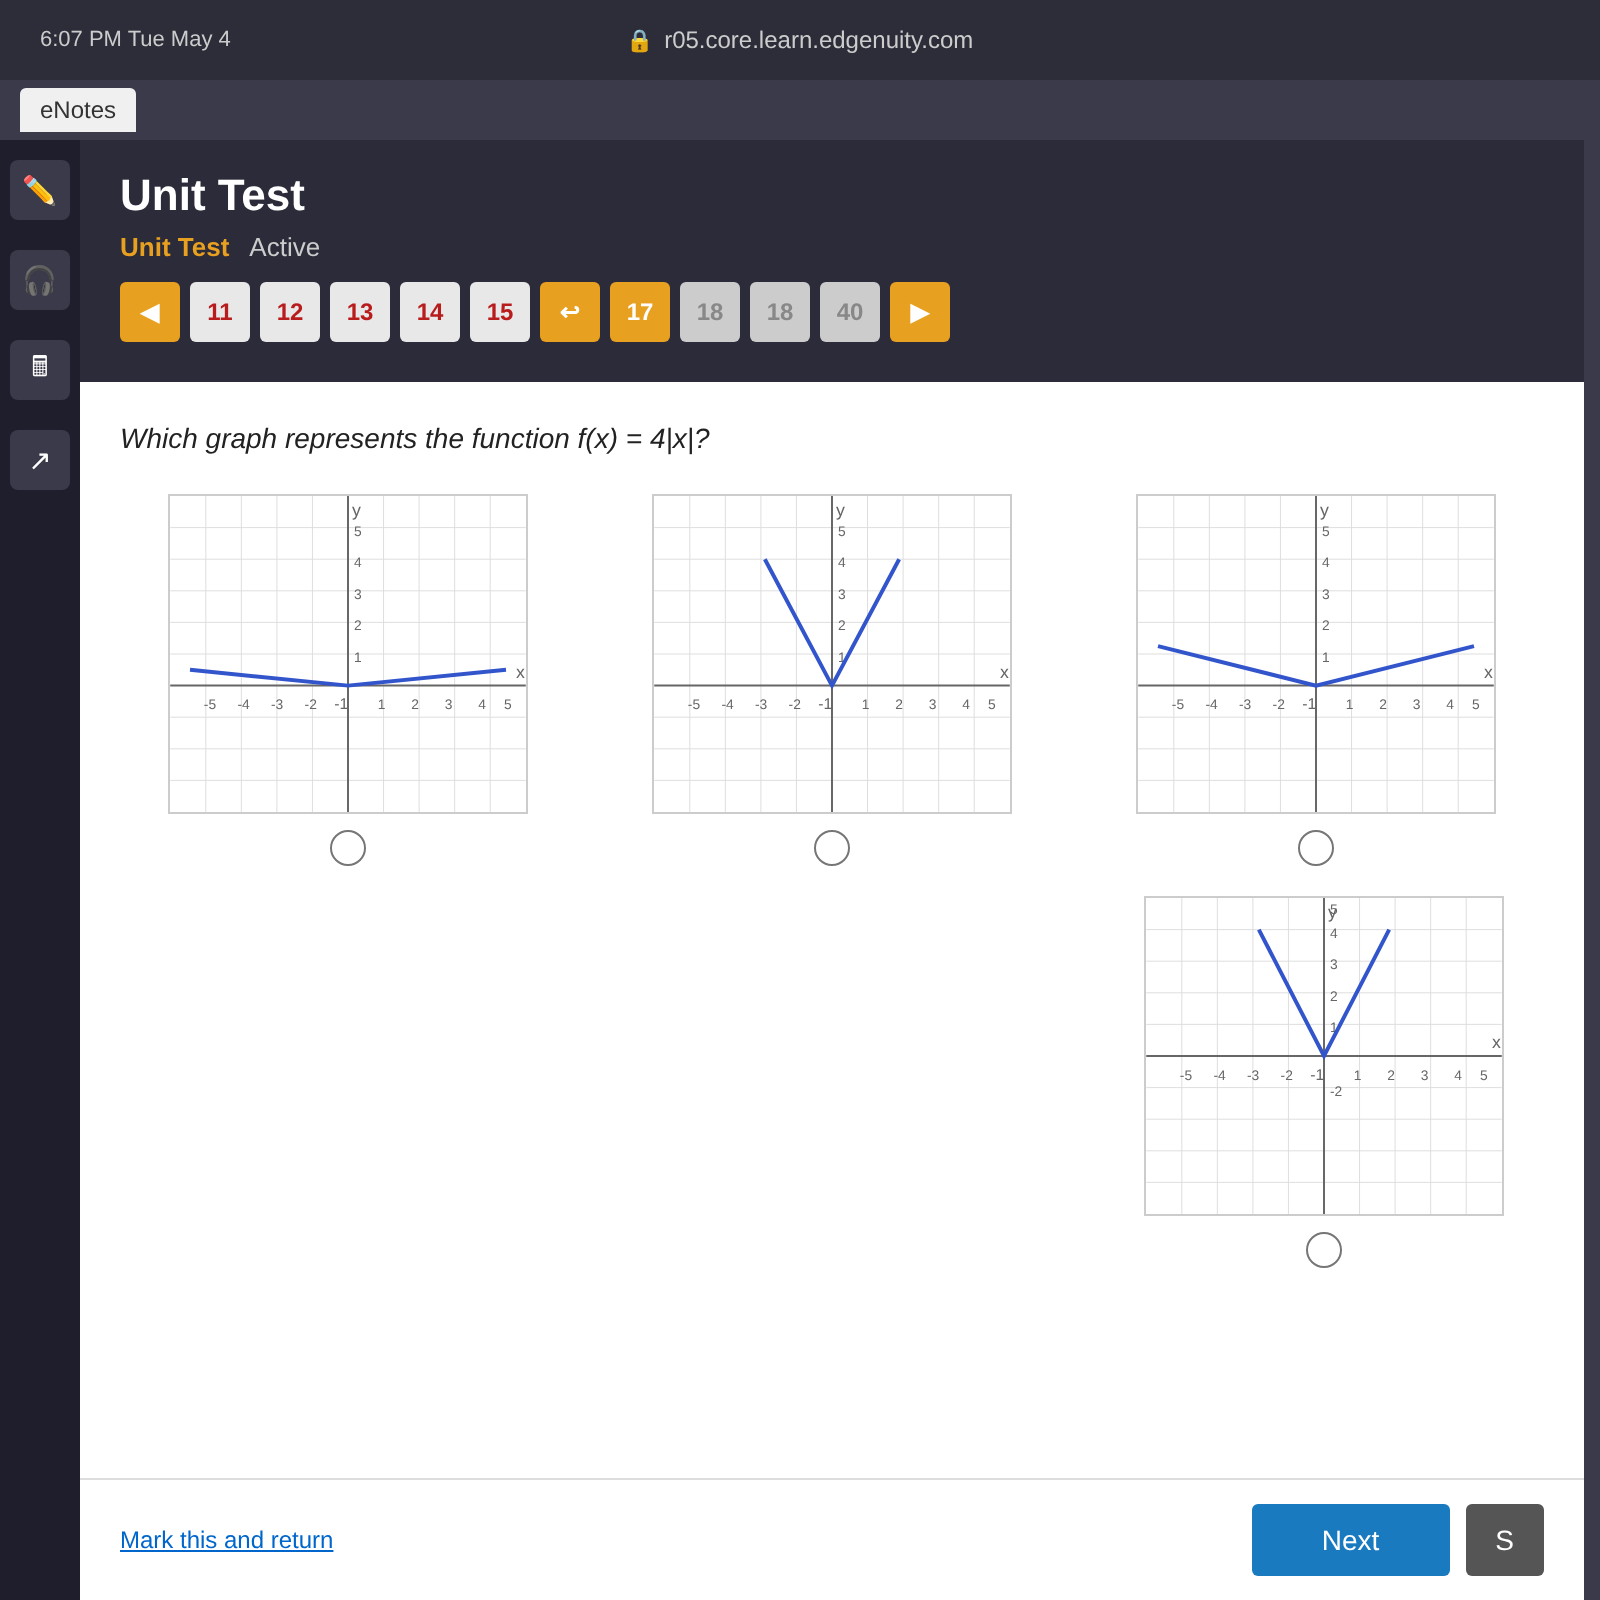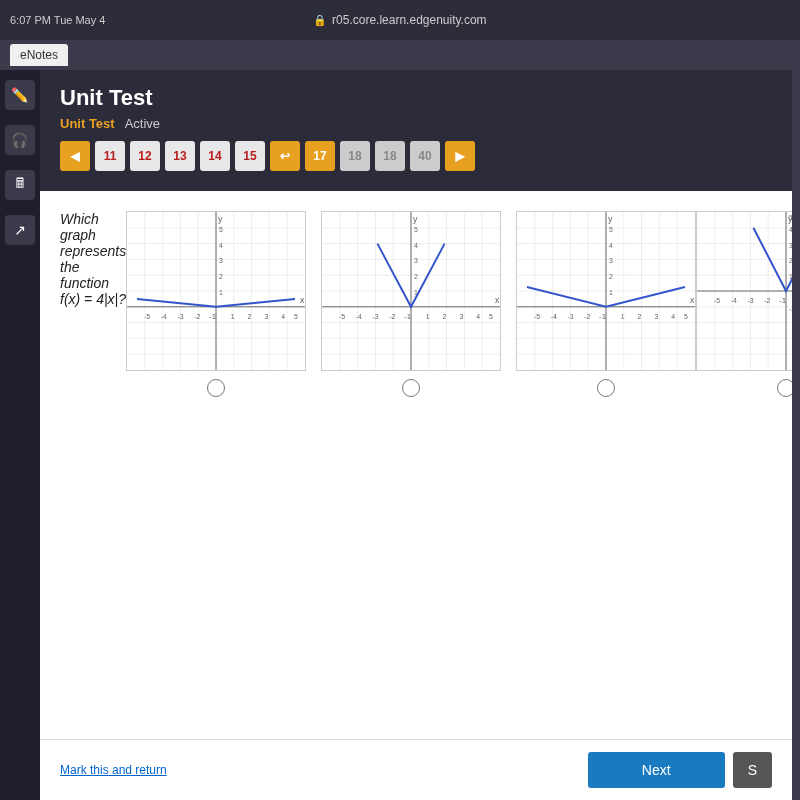--- a/index.html
+++ b/index.html
@@ -15,21 +15,21 @@
     .browser-bar {
       background: #2d2d3a;
       height: 40px;
       display: flex;
       align-items: center;
       justify-content: center;
       position: relative;
     }
     .browser-bar .time {
       position: absolute;
-      left: 10px;
+      left: 20px;
       color: #ccc;
       font-size: 11px;
     }
     .browser-bar .url {
       color: #ccc;
       font-size: 12px;
       display: flex;
       align-items: center;
       gap: 5px;
     }
@@ -147,21 +147,21 @@
     .nav-btn.disabled { background: #ccc; color: #888; }
 
     
     .question-area {
       background: white;
       margin: 0;
       padding: 20px 20px 10px 20px;
       flex: 1;
       overflow-y: auto;
       display: flex;
-      flex-direction: row;
+      flex-direction: column;
     }
 
     .question-text {
       font-size: 14px;
       color: #222;
       margin-bottom: 20px;
       font-style: italic;
     }
 
     
@@ -236,21 +236,21 @@
       border: 1px solid #999;
       padding: 10px 20px;
       font-size: 14px;
       border-radius: 3px;
       cursor: pointer;
     }
     .btn-next {
       background: #1a7abf;
       color: white;
       border: none;
-      padding: 10px 54px;
+      padding: 10px 35px;
       font-size: 14px;
       border-radius: 3px;
       cursor: pointer;
     }
     .btn-s {
       background: #555;
       color: white;
       border: none;
       padding: 10px 15px;
       font-size: 14px;

